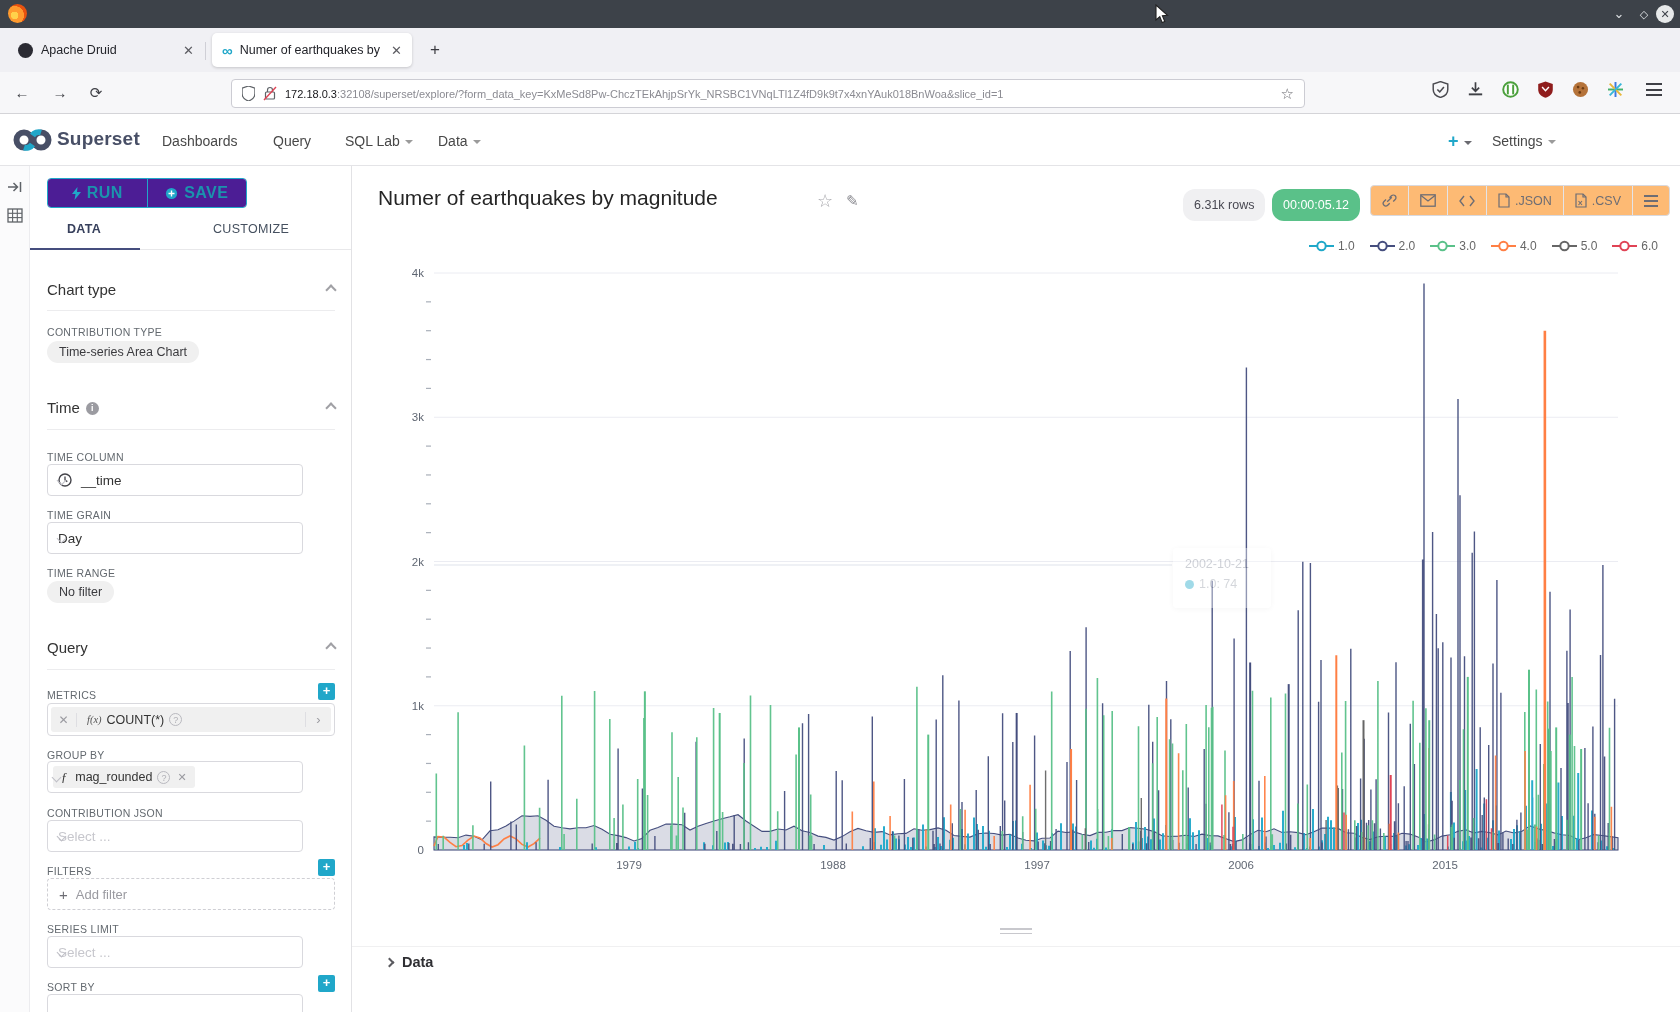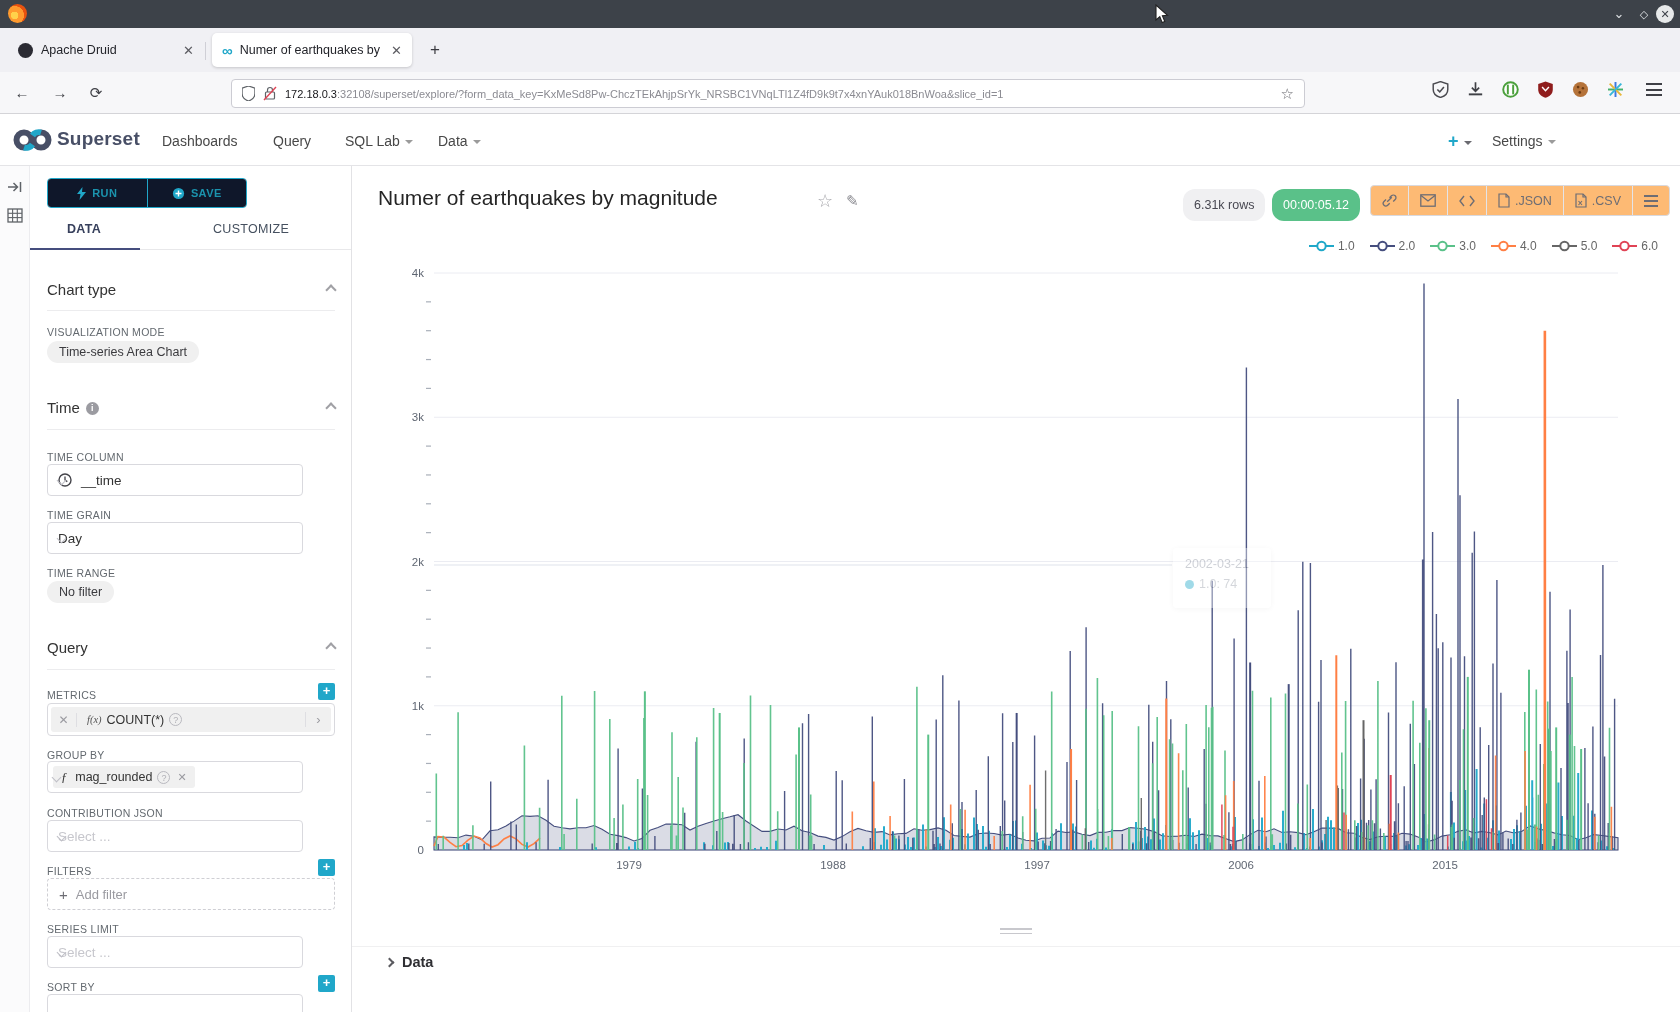--- a/index.html
+++ b/index.html
@@ -47,21 +47,21 @@
   .navplus { position:absolute; left:1448px; top:17px; color:#20A7C9; font-size:18px; font-weight:bold; }
   .settings { position:absolute; left:1492px; top:19px; font-size:14px; color:#484848; }
 
   
   .strip { position:absolute; left:0; top:166px; width:30px; height:846px; background:#fbfbfc; border-right:1px solid #ececef; }
   .strip .sicon { position:absolute; left:7px; color:#5f6368; }
 
   
   .panel { position:absolute; left:30px; top:166px; width:322px; height:846px; background:#fff; border-right:1px solid #e2e2e5; overflow:hidden; }
   .btngroup { position:absolute; left:17px; top:12px; width:200px; height:30px; display:flex; border:1px solid #20A7C9; border-radius:4px; overflow:hidden; }
-  .btngroup .pbtn { flex:1; display:flex; align-items:center; justify-content:center; gap:6px; font-size:11px; font-weight:bold; letter-spacing:.4px; color:#1b93ad; background:#0f172a; }
+  .btngroup .pbtn { flex:1; display:flex; align-items:center; justify-content:center; gap:6px; font-size:16px; font-weight:bold; letter-spacing:.4px; color:#1b93ad; background:#4c1d95; }
   .btngroup .pbtn:first-child { border-right:1px solid #20A7C9; }
   .ptabs { position:absolute; left:0; top:46px; width:322px; height:38px; border-bottom:1px solid #e8e8ea; }
   .ptab { position:absolute; top:10px; font-size:12.5px; letter-spacing:.3px; color:#45505f; }
   .ptab.active { color:#37405c; font-weight:bold; }
   .inkbar { position:absolute; left:0; top:36px; width:110px; height:2px; background:#454E7E; }
   .pscroll { position:absolute; left:0; top:85px; width:322px; height:761px; }
 
   .sechead { position:absolute; left:17px; font-size:15px; color:#333; font-weight:500; }
   .chev { position:absolute; width:8px; height:8px; border-top:2px solid #a0a0a5; border-right:2px solid #a0a0a5; }
   .chev.up { transform:rotate(-45deg); }
@@ -259,21 +259,21 @@
       <span class="ptab active" style="left:37px;">DATA</span>
       <span class="ptab" style="left:183px;">CUSTOMIZE</span>
       <div class="inkbar"></div>
     </div>
 
     <div class="pscroll">
 
       <div class="sechead" style="top:30px;">Chart type</div>
       <div class="chev up" style="left:297px; top:35px;"></div>
       <div class="divider" style="top:59px;"></div>
-      <div class="ctllabel" style="top:75px;">VISUALIZATION MODE</div>
+      <div class="ctllabel" style="top:75px;">CONTRIBUTION TYPE</div>
       <div class="pill" style="left:17px; top:90px;">Time-series Area Chart</div>
 
       <div class="sechead" style="top:148px;"><span>Time</span><span class="infoicon">i</span></div>
       <div class="chev up" style="left:297px; top:153px;"></div>
       <div class="divider" style="top:178px;"></div>
 
       <div class="ctllabel" style="top:200px;">TIME COLUMN</div>
       <div class="field" style="top:213px;">
         <svg width="14" height="14" viewBox="0 0 14 14" style="margin-right:9px;">
             <circle cx="7" cy="7" r="6" fill="none" stroke="#44444a" stroke-width="1.4"></circle>
@@ -495,21 +495,21 @@
         <line x1="1204.2030000000022" y1="600" x2="1204.2030000000022" y2="477.3875" stroke="#5AC189" stroke-width="2"></line>
         <line x1="1217.805" y1="600" x2="1217.805" y2="484.6" stroke="#5AC189" stroke-width="2"></line>
         <line x1="1229.14" y1="600" x2="1229.14" y2="499.025" stroke="#5AC189" stroke-width="2"></line>
         <line x1="1038.711999999998" y1="600" x2="1038.711999999998" y2="524.99" stroke="#E04355" stroke-width="2"></line>
         <line x1="1011.5080000000021" y1="600" x2="1011.5080000000021" y2="470.175" stroke="#666666" stroke-width="2"></line>
         <line x1="82" y1="315" x2="820" y2="315" stroke="rgba(150,162,190,0.30)" stroke-width="1"></line>
       </svg>
   </div>
 
   <div class="ctooltip">
-    <div class="tdate">2002-03-21</div>
+    <div class="tdate">2002-10-21</div>
     <div class="tval">
         <span class="tdot" id="tooltip-dot" style="background: rgb(31, 168, 201);"></span>
         <span id="tooltip-value">1.0: 74</span>
       </div>
   </div>
 
   <div class="southline"></div>
   <div class="grip">
       <div></div>
       <div></div>

